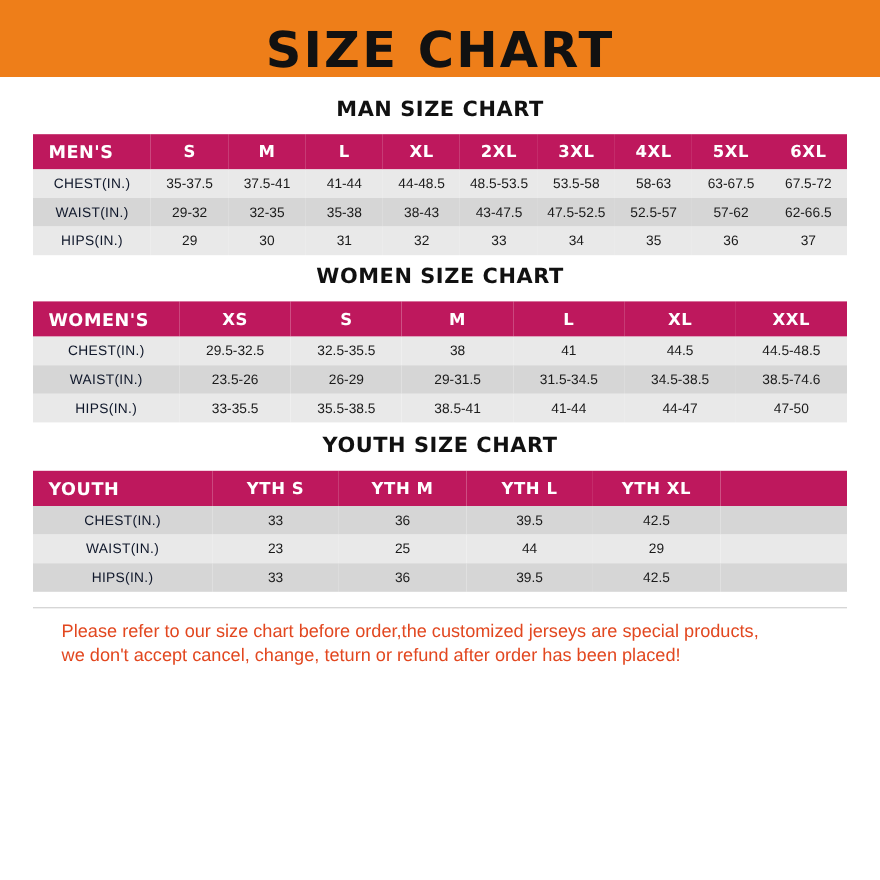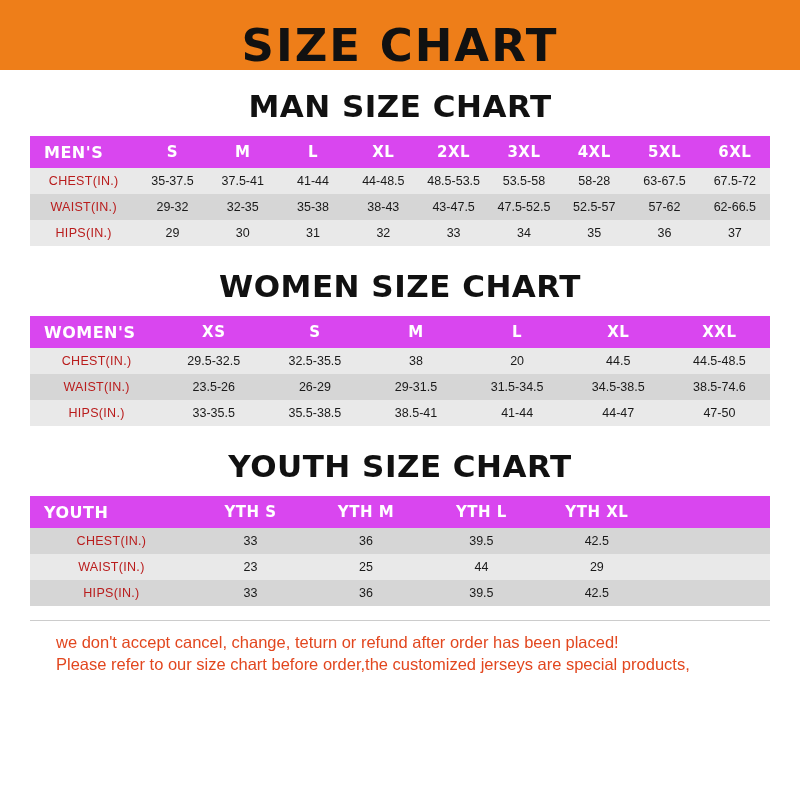--- a/index.html
+++ b/index.html
@@ -37,66 +37,66 @@
     margin-top: 21px;
   }
   .content {
     padding: 0 30px;
     box-sizing: border-box;
   }
   .section-title {
     text-align: center;
     font-family: "DejaVu Sans", sans-serif;
     font-weight: bold;
-    font-size: 31px;
+    font-size: 19px;
     color: #111111;
     letter-spacing: 0.5px;
   }
   .t1 { margin: 18px 0 12px 0; }
-  .t2 { margin: 22px 0 12px 0; }
-  .t3 { margin: 22px 0 12px 0; }
+  .t2 { margin: 8px 0 12px 0; }
+  .t3 { margin: 10px 0 12px 0; }
 
   table.size-table {
     width: 100%;
     border-collapse: collapse;
     table-layout: fixed;
   }
   table.size-table th,
   table.size-table td {
     text-align: center;
     font-size: 12.5px;
     color: #1a1a1a;
     padding: 0;
     height: 26px;
     font-family: "Liberation Sans", sans-serif;
   }
   
   table.size-table thead tr {
-    background: #d946ef;
+    background: #be185d;
   }
   table.size-table thead th {
     color: #ffffff;
     font-weight: bold;
     font-size: 15px;
     height: 32px;
     font-family: "DejaVu Sans", sans-serif;
     letter-spacing: 0.5px;
   }
   table.size-table thead th.corner {
     text-align: left;
     padding-left: 14px;
     font-size: 16px;
   }
   table.size-table tbody tr.alt-a { background: #e9e9e9; }
   table.size-table tbody tr.alt-b { background: #d6d6d6; }
   table.size-table tbody td.rowlabel {
     text-align: center;
     font-size: 12.5px;
     letter-spacing: 0.3px;
-    color: #b91c1c;
+    color: #0f172a;
   }
 
   
   .men col.c0 { width: 14.5%; }
   .women col.c0 { width: 18%; }
   .youth col.c0 { width: 22%; }
 
   .footnote {
     margin-top: 14px;
     padding: 10px 26px 0 26px;
@@ -148,21 +148,21 @@
       </thead>
       <tbody>
         <tr class="alt-a">
           <td class="rowlabel">CHEST(IN.)</td>
           <td>35-37.5</td>
           <td>37.5-41</td>
           <td>41-44</td>
           <td>44-48.5</td>
           <td>48.5-53.5</td>
           <td>53.5-58</td>
-          <td>58-28</td>
+          <td>58-63</td>
           <td>63-67.5</td>
           <td>67.5-72</td>
         </tr>
         <tr class="alt-b">
           <td class="rowlabel">WAIST(IN.)</td>
           <td>29-32</td>
           <td>32-35</td>
           <td>35-38</td>
           <td>38-43</td>
           <td>43-47.5</td>
@@ -207,21 +207,21 @@
           <th>XL</th>
           <th>XXL</th>
         </tr>
       </thead>
       <tbody>
         <tr class="alt-a">
           <td class="rowlabel">CHEST(IN.)</td>
           <td>29.5-32.5</td>
           <td>32.5-35.5</td>
           <td>38</td>
-          <td>20</td>
+          <td>41</td>
           <td>44.5</td>
           <td>44.5-48.5</td>
         </tr>
         <tr class="alt-b">
           <td class="rowlabel">WAIST(IN.)</td>
           <td>23.5-26</td>
           <td>26-29</td>
           <td>29-31.5</td>
           <td>31.5-34.5</td>
           <td>34.5-38.5</td>
@@ -281,18 +281,18 @@
           <td>33</td>
           <td>36</td>
           <td>39.5</td>
           <td>42.5</td>
           <td></td>
         </tr>
       </tbody>
     </table>
 
     <div class="footnote">
+      <div>Please refer to our size chart before order,the customized jerseys are special products,</div>
       <div>we don't accept cancel, change, teturn or refund after order has been placed!</div>
-      <div>Please refer to our size chart before order,the customized jerseys are special products,</div>
     </div>
 
   </div>
 </div>
 
 </body></html>

